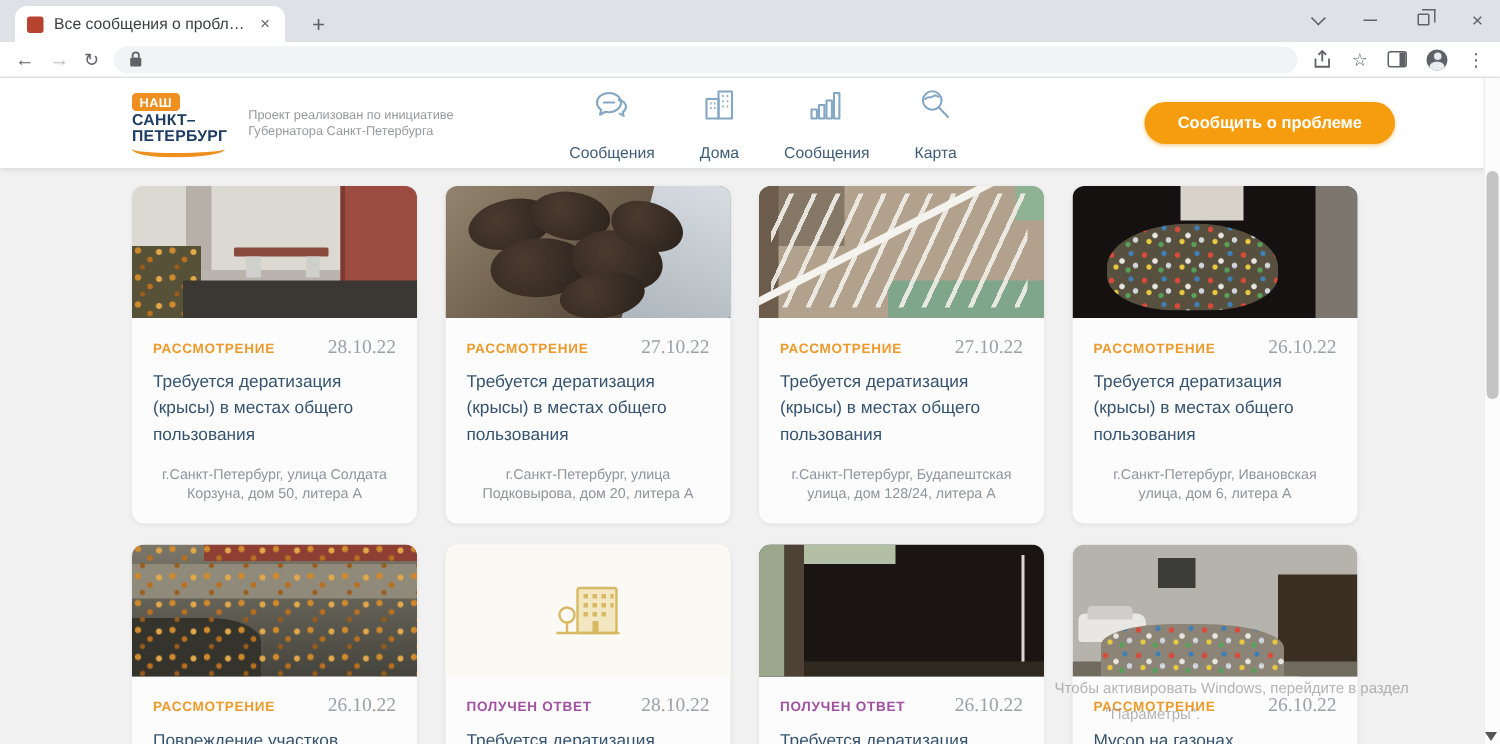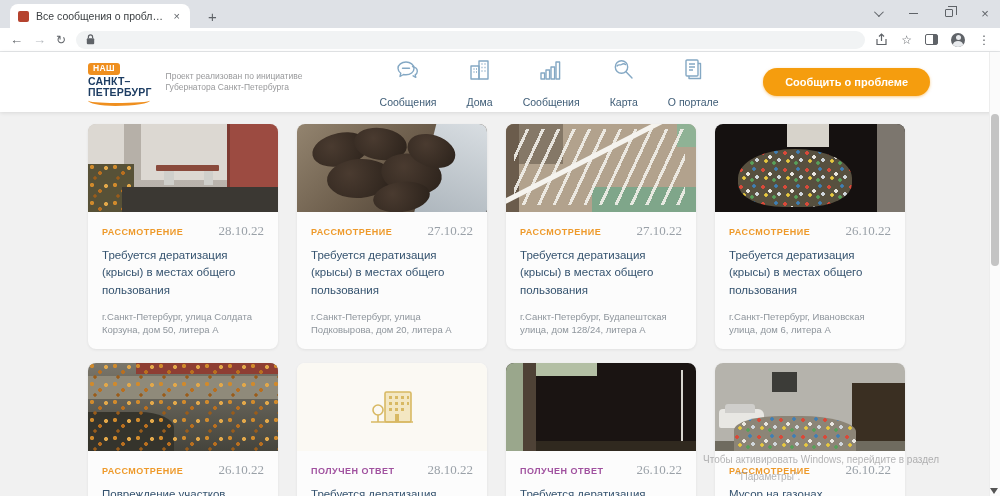--- a/index.html
+++ b/index.html
@@ -60,21 +60,21 @@
   
   .grid { display:grid; grid-template-columns:repeat(4,190px); gap:14px 19px; padding:12px 0 0 88px; }
   .card { background:#fcfcfc; border-radius:8px; overflow:hidden; box-shadow:0 1px 3px rgba(0,0,0,.07); cursor:pointer; }
   .photo { height:88px; position:relative; overflow:hidden; }
   .photo div { position:absolute; }
   .card-body { padding:11px 14px 13px; }
   .meta { display:flex; justify-content:space-between; align-items:baseline; }
   .status { font-size:9px; font-weight:bold; letter-spacing:.5px; }
   .date { font-size:13px; color:#9aa1a8;font-family:Liberation Serif, serif; }
   .title { font-size:11.5px; font-weight:normal; color:#35536f; line-height:1.5; margin:8px 0 11px; }
-  .addr { font-size:9.5px; color:#8e959c; line-height:1.4; }
+  .addr { font-size:9.5px; color:#8e959c; line-height:1.4;text-align:center; }
 
   
   .speck-trash { background-image:
       radial-gradient(circle at 3px 4px,  #d84a3a 0 1.6px, transparent 2.1px),
       radial-gradient(circle at 10px 8px, #e8e6e0 0 1.6px, transparent 2.1px),
       radial-gradient(circle at 16px 3px, #3f7fb5 0 1.5px, transparent 2px),
       radial-gradient(circle at 6px 12px, #e8c93f 0 1.5px, transparent 2px),
       radial-gradient(circle at 14px 14px,#57a05a 0 1.5px, transparent 2px),
       radial-gradient(circle at 19px 11px,#cfd5da 0 1.6px, transparent 2.1px);
       background-size:22px 17px; }
@@ -244,28 +244,20 @@
       </svg>
       <span class="nav-label">Сообщения</span>
     </div>
     <div class="nav-item">
       <svg width="26" height="26" viewBox="0 0 26 26" fill="none" stroke="#84a8c4" stroke-width="1.4" stroke-linecap="round">
         <circle cx="10.5" cy="10" r="6.2"></circle>
           <path d="M15 14.7 21 21"></path>
         <path d="M6 9c1.5-2 3-.5 4.5-1.5S13 6 14.5 7.5"></path>
       </svg>
       <span class="nav-label">Карта</span>
-    </div>
-    <div class="nav-item">
-      <svg width="26" height="26" viewBox="0 0 26 26" fill="none" stroke="#84a8c4" stroke-width="1.4" stroke-linejoin="round">
-        <rect x="6" y="3" width="12" height="16" rx="1"></rect>
-          <path d="M9 19v2.5h11.5V6.5H18"></path>
-        <path d="M9 7h6M9 10h6M9 13h4"></path>
-      </svg>
-      <span class="nav-label">О портале</span>
     </div>
   </nav>
 
   <div class="hdr-actions">
     <button class="btn-report">Сообщить о проблеме</button>
   </div>
 </header>
 
 <main class="grid">
 

